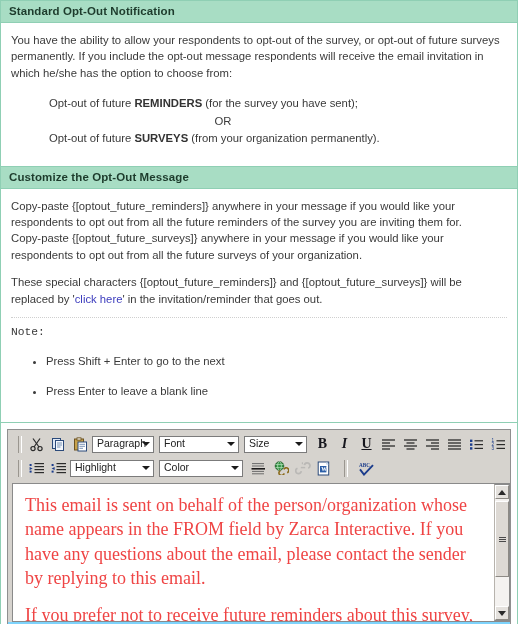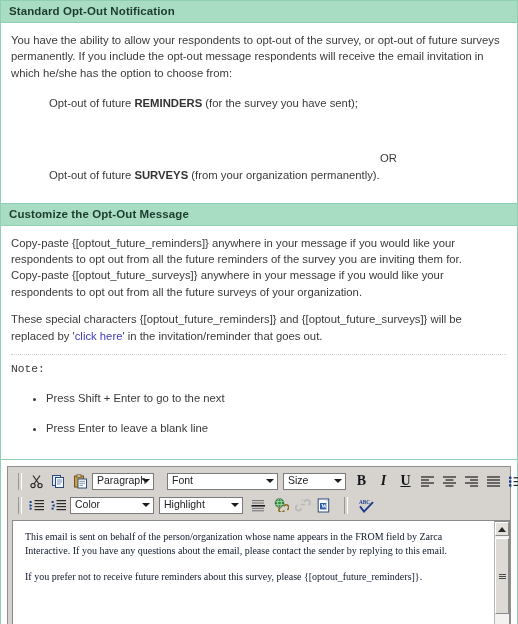--- a/index.html
+++ b/index.html
@@ -43,23 +43,22 @@
   }
 
   
   .intro-para { margin: 0 0 3px 0; }
   .optout-list {
     margin: 14px 0 8px 0;
     padding: 0 0 0 38px;
     line-height: 1.55;
   }
   .optout-list .or-line {
-    text-align: right;
+    text-align: center;
     padding-right: 110px;
-    margin-top: 37px;
   }
   b.strong { font-weight: bold; color: #333; }
 
   
   .cust-para { margin: 0; }
   .cust-gap { height: 11px; }
   .linkish {
     color: #3b3bbd;
   }
   .note-sep {
@@ -152,42 +151,42 @@
     position: absolute;
     right: 3px;
     top: 50%;
     margin-top: -2px;
     width: 0; height: 0;
     border-left: 4px solid transparent;
     border-right: 4px solid transparent;
     border-top: 4px solid #1a1a1a;
   }
   .sel-paragraph { width: 62px; }
-  .sel-font      { width: 111px; margin-left: 8px; }
+  .sel-font      { width: 80px; }
   .sel-size      { width: 63px; }
   .sel-color     { width: 84px; }
   .sel-highlight { width: 84px; }
 
   
   .editor-area {
     background: #ffffff;
     border: 1px solid #8a8a8a;
     border-right: none;
     margin: 2px 0 0 4px;
     height: 139px;
     display: flex;
     box-sizing: border-box;
   }
   .editor-text {
     flex: 1;
     padding: 9px 10px 6px 12px;
     font-family: "Liberation Serif", serif;
-    font-size: 10px;
+    font-size: 18px;
     line-height: 1.35;
-    color: #0f172a;
+    color: #ef4444;
     overflow: hidden;
   }
   .editor-text p { margin: 0; }
   .editor-text .blank { height: 13px; }
 
   
   .vscroll {
     width: 16px;
     background: #f1efed;
     border: 1px solid #8a8a8a;
@@ -453,27 +452,27 @@
               <g stroke="#2b2b2b" stroke-width="1.2">
                 <line x1="5.5" y1="1.6" x2="15" y2="1.6"></line>
                 <line x1="5.5" y1="4.6" x2="15" y2="4.6"></line>
                 <line x1="5.5" y1="7.6" x2="15" y2="7.6"></line>
                 <line x1="5.5" y1="10.6" x2="15" y2="10.6"></line>
               </g>
               <path d="M3.6 5 L0.6 6.5 L3.6 8 Z" fill="#1b3c8c"></path>
             </svg>
           </div>
 
+          <div class="tb-select sel-highlight">
+            <span class="lbl">Highlight</span>
+            <span class="arrow"></span>
+          </div>
+
           <div class="tb-select sel-color">
             <span class="lbl">Color</span>
-            <span class="arrow"></span>
-          </div>
-
-          <div class="tb-select sel-highlight">
-            <span class="lbl">Highlight</span>
             <span class="arrow"></span>
           </div>
 
           <div class="tb-btn">
             <svg width="15" height="13" viewBox="0 0 15 13">
               <g stroke="#6b6b6b" stroke-width="1">
                   <line x1="1" y1="1.6" x2="13" y2="1.6"></line>
                   <line x1="1" y1="4" x2="13" y2="4"></line>
                 </g>
               <line x1="0.5" y1="6.8" x2="14" y2="6.8" stroke="#1a1a1a" stroke-width="1.6"></line>

